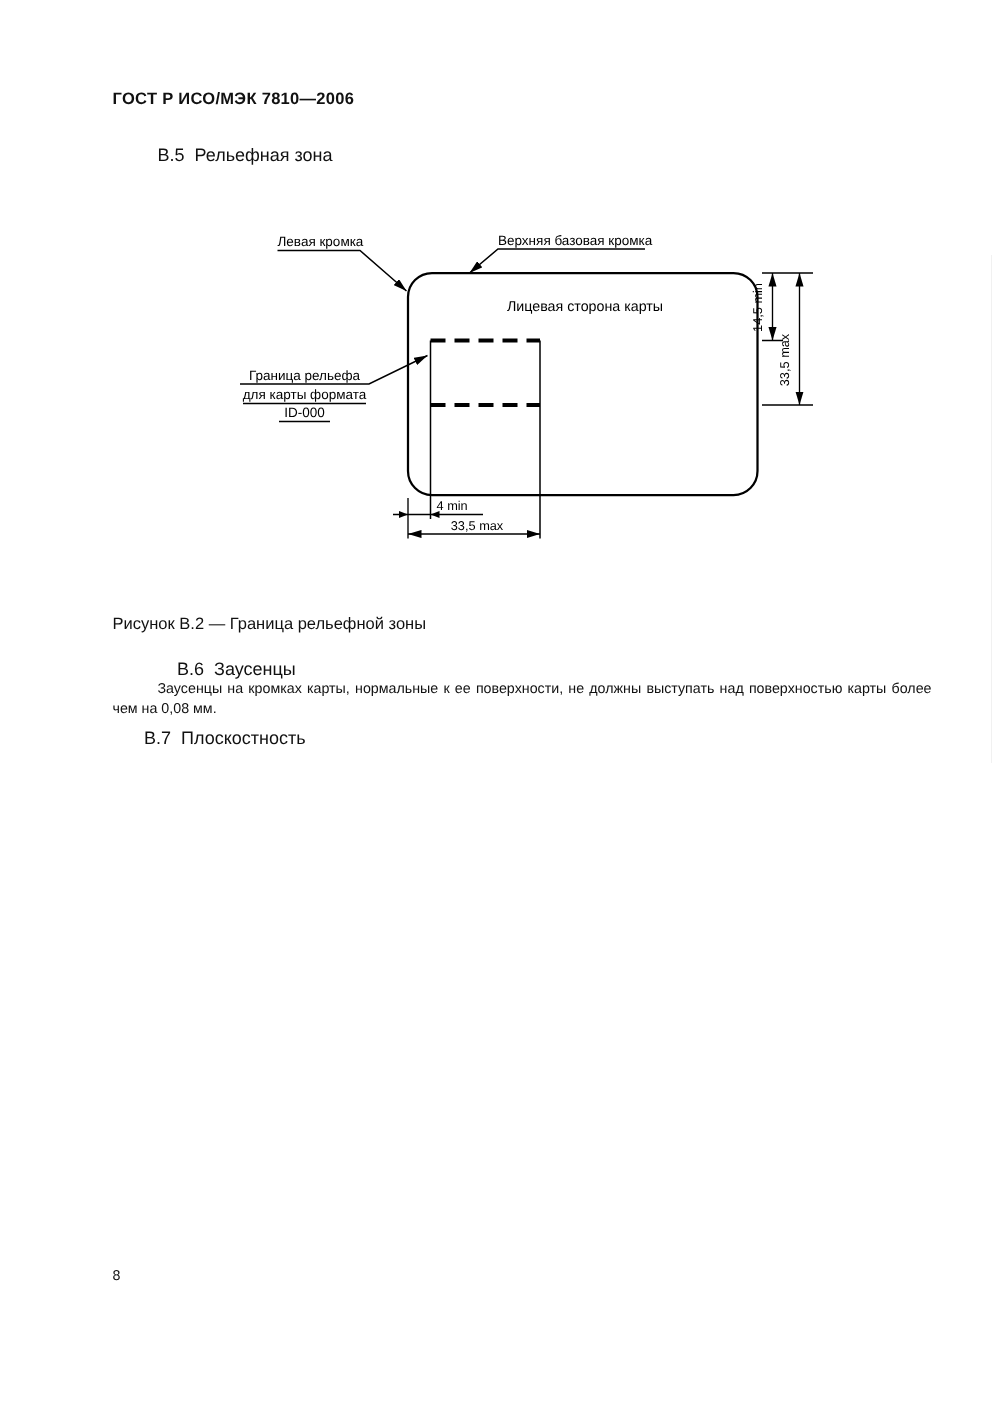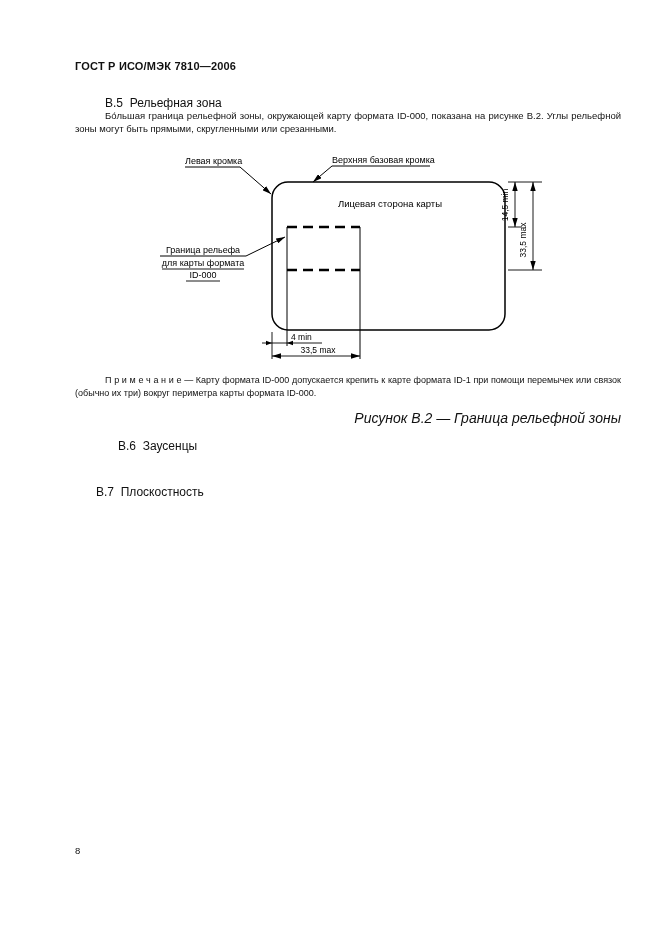--- a/index.html
+++ b/index.html
@@ -8,35 +8,34 @@
   .page {
     position:relative; width:661px; height:936px; margin:0 auto;
     background:#ffffff; overflow:hidden;padding-left:28px;
   }
   .abs { position:absolute; }
   .doc-header { left:75px; top:60px; font-size:11px; font-weight:bold; letter-spacing:.2px; }
   .sec-title { font-size:12px; font-weight:normal; white-space:pre-wrap; }
   .body-text { left:75px; font-size:9.5px; line-height:13px; width:546px; text-align:justify; }
   .indent { text-indent:30px; }
   .note-text { left:75px; font-size:9px; line-height:12.5px; width:546px; text-indent:30px; text-align:justify; }
-  .caption { left:75px; top:410px; width:546px; text-align:right; font-size:14px;font-style:italic; }
+  .caption { left:75px; top:410px; width:546px; text-align:left; font-size:11px; }
   .page-num { left:75px; top:845px; font-size:9.5px; }
   svg text { font-family:"Liberation Sans","DejaVu Sans",sans-serif; fill:#000; }
   .ln { stroke:#000; stroke-width:1; fill:none; }
   .thin { stroke:#000; stroke-width:0.9; fill:none; }
 </style>
 </head>
 <body>
 
 <div class="page">
 
   <div class="abs doc-header">ГОСТ Р ИСО/МЭК 7810—2006</div>
 
   <div class="abs sec-title" style="left:105px; top:96px">В.5  Рельефная зона</div>
-  <div class="abs body-text indent" style="top:109px">Бо́льшая граница рельефной зоны, окружающей карту формата ID-000, показана на рисунке В.2. Углы рельефной зоны могут быть прямыми, скругленными или срезанными.</div>
 
   <svg class="abs" style="left:150px; top:145px" width="405" height="222" viewBox="0 0 405 222" aria-label="figure B.2 diagram">
     <defs>
       <marker id="arr" viewBox="0 0 10 6" refX="10" refY="3" markerWidth="9" markerHeight="5.4" markerUnits="userSpaceOnUse" orient="auto-start-reverse">
         <path d="M0,0 L10,3 L0,6 Z" fill="#000"></path>
       </marker>
     </defs>
 
     <rect x="122" y="37" width="233" height="148" rx="16" fill="none" stroke="#000" stroke-width="1.5"></rect>
 
@@ -73,23 +72,23 @@
     <text x="240" y="62" text-anchor="middle" font-size="9.5">Лицевая сторона карты</text>
 
     <text x="53" y="108" text-anchor="middle" font-size="9">Граница рельефа</text>
     <text x="53" y="121" text-anchor="middle" font-size="9">для карты формата</text>
     <text x="53" y="133" text-anchor="middle" font-size="9">ID-000</text>
     <path class="ln" d="M10,111 H96 L135,92" marker-end="url(#arr)"></path>
     <line class="thin" x1="12" y1="124" x2="94" y2="124"></line>
     <line class="thin" x1="36" y1="136" x2="70" y2="136"></line>
   </svg>
 
-  <div class="abs note-text" style="top:374px">П р и м е ч а н и е — Карту формата ID-000 допускается крепить к карте формата ID-1 при помощи перемычек или связок (обычно их три) вокруг периметра карты формата ID-000.</div>
 
   <div class="abs caption">Рисунок В.2 — Граница рельефной зоны</div>
 
   <div class="abs sec-title" style="left:118px; top:439px">В.6  Заусенцы</div>
+  <div class="abs body-text indent" style="top:453px">Заусенцы на кромках карты, нормальные к ее поверхности, не должны выступать над поверхностью карты более чем на 0,08 мм.</div>
 
   <div class="abs sec-title" style="left:96px; top:485px">В.7  Плоскостность</div>
 
   <div class="abs page-num">8</div>
 
 </div>
 
 </body></html>

